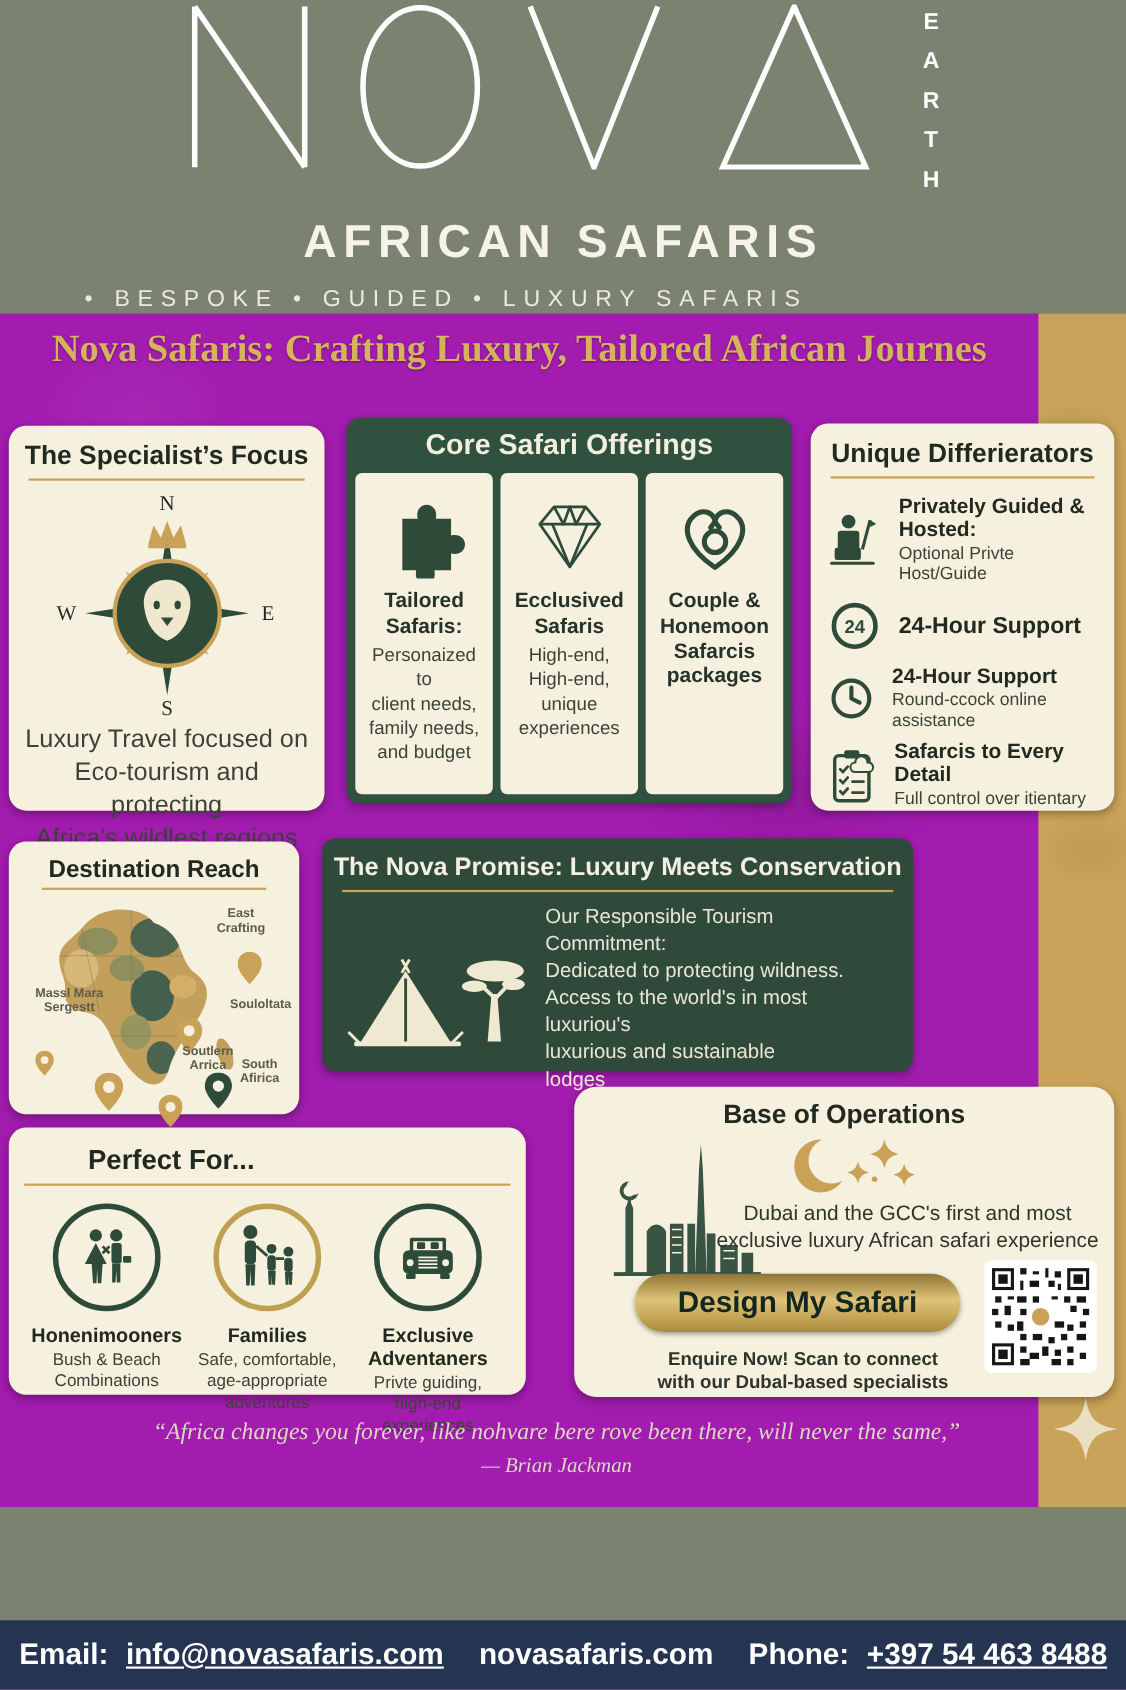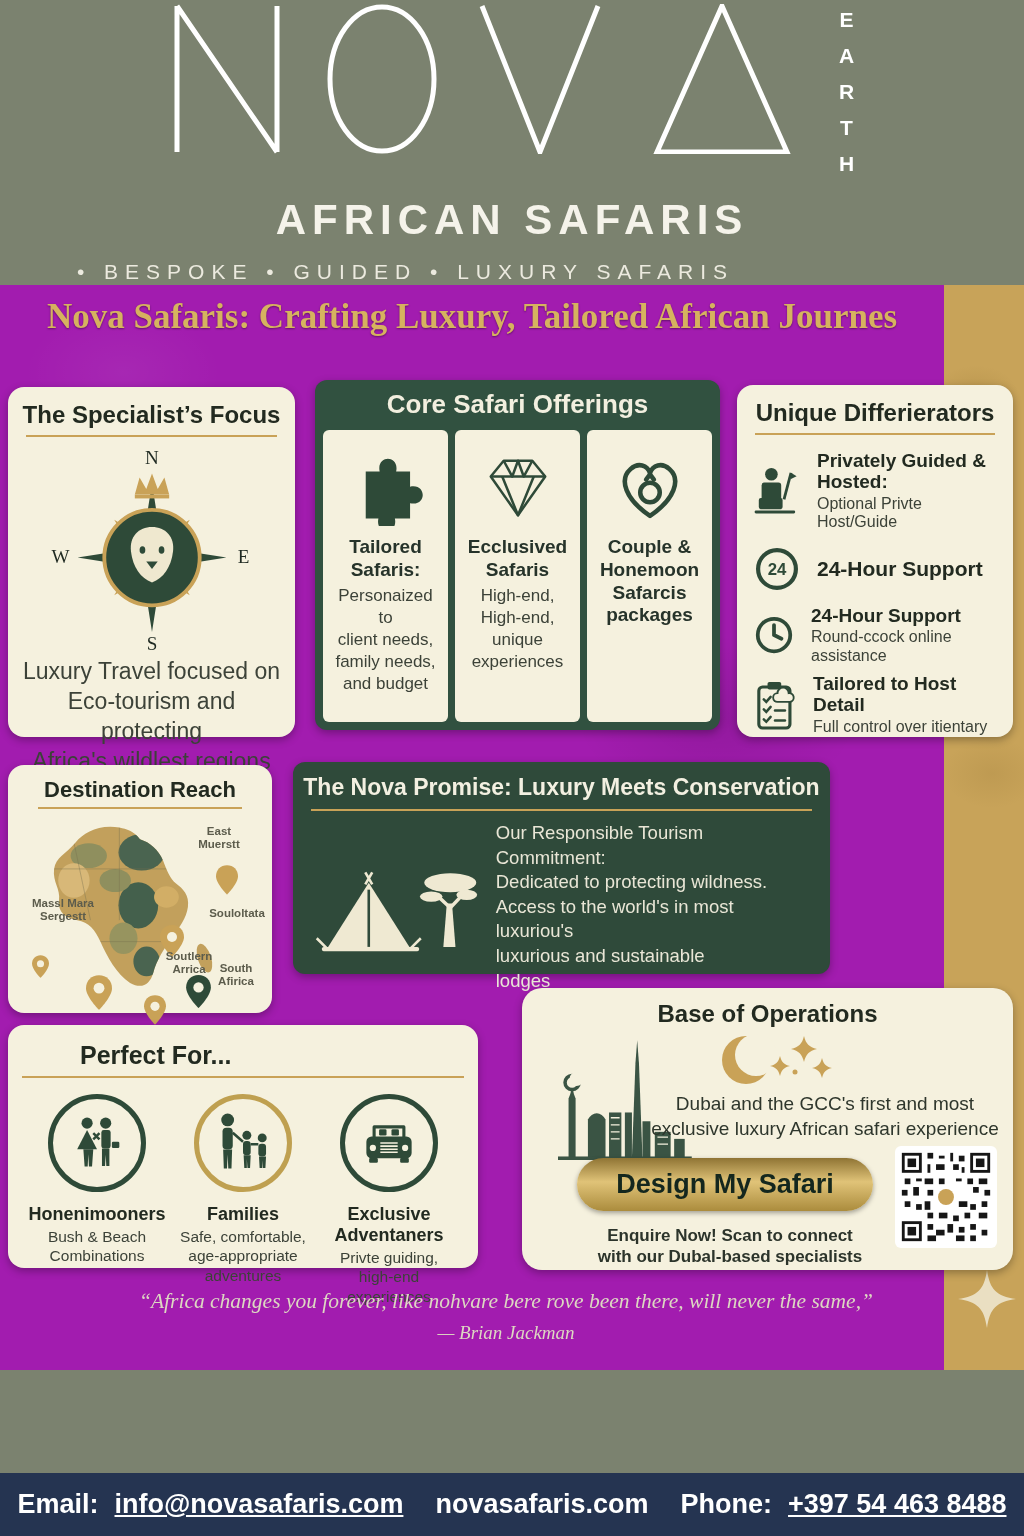--- a/index.html
+++ b/index.html
@@ -280,21 +280,21 @@
               <path d="M22,36 l4,4 7,-8"></path>
                 <path d="M40,38 h16"></path>
               <path d="M22,52 l4,4 7,-8"></path>
                 <path d="M40,54 h16"></path>
               <path d="M22,68 l4,4 7,-8"></path>
                 <path d="M40,70 h16"></path>
             </g>
             <path d="M44,26 a9,9 0 0 1 18,0 a7,7 0 0 1 2,14 h-20 a7,7 0 0 1 0,-14 z" fill="#f5f1de" stroke="#2e4a38" stroke-width="3"></path>
           </svg>
           <div>
-            <div class="d-h">Tailored to Host Detail</div>
+            <div class="d-h">Safarcis to Every Detail</div>
             <div class="d-b">Full control over itientary</div>
           </div>
         </div>
       </div>
     </section>
 
     <section class="card card-d">
       <h2>Destination Reach</h2>
       <div class="hr"></div>
       <div class="map-wrap">
@@ -337,21 +337,21 @@
         <svg class="pin" style="left:136px;top:178px" width="22" height="30" viewBox="0 0 24 32">
             <path d="M12,0 C19,0 24,5 24,12 C24,20 12,32 12,32 C12,32 0,20 0,12 C0,5 5,0 12,0 Z" fill="#c9a257"></path>
             <circle cx="12" cy="12" r="5" fill="#f5f1de"></circle>
           </svg>
         <svg class="pin" style="left:178px;top:158px" width="25" height="33" viewBox="0 0 24 32">
             <path d="M12,0 C19,0 24,5 24,12 C24,20 12,32 12,32 C12,32 0,20 0,12 C0,5 5,0 12,0 Z" fill="#2e4a38"></path>
             <circle cx="12" cy="12" r="5" fill="#f5f1de"></circle>
           </svg>
 
         <div class="map-label pre" style="left:175px;top:8px;width:72px">East
-Muerstt</div>
+Crafting</div>
         <div class="map-label pre" style="left:6px;top:80px;width:98px">Massl Mara
 Sergestt</div>
         <div class="map-label" style="left:196px;top:90px;width:66px">Souloltata</div>
         <div class="map-label pre" style="left:142px;top:133px;width:78px">Soutlern
 Arrica</div>
         <div class="map-label pre" style="left:198px;top:145px;width:60px">South
 Afirica</div>
       </div>
     </section>
 

